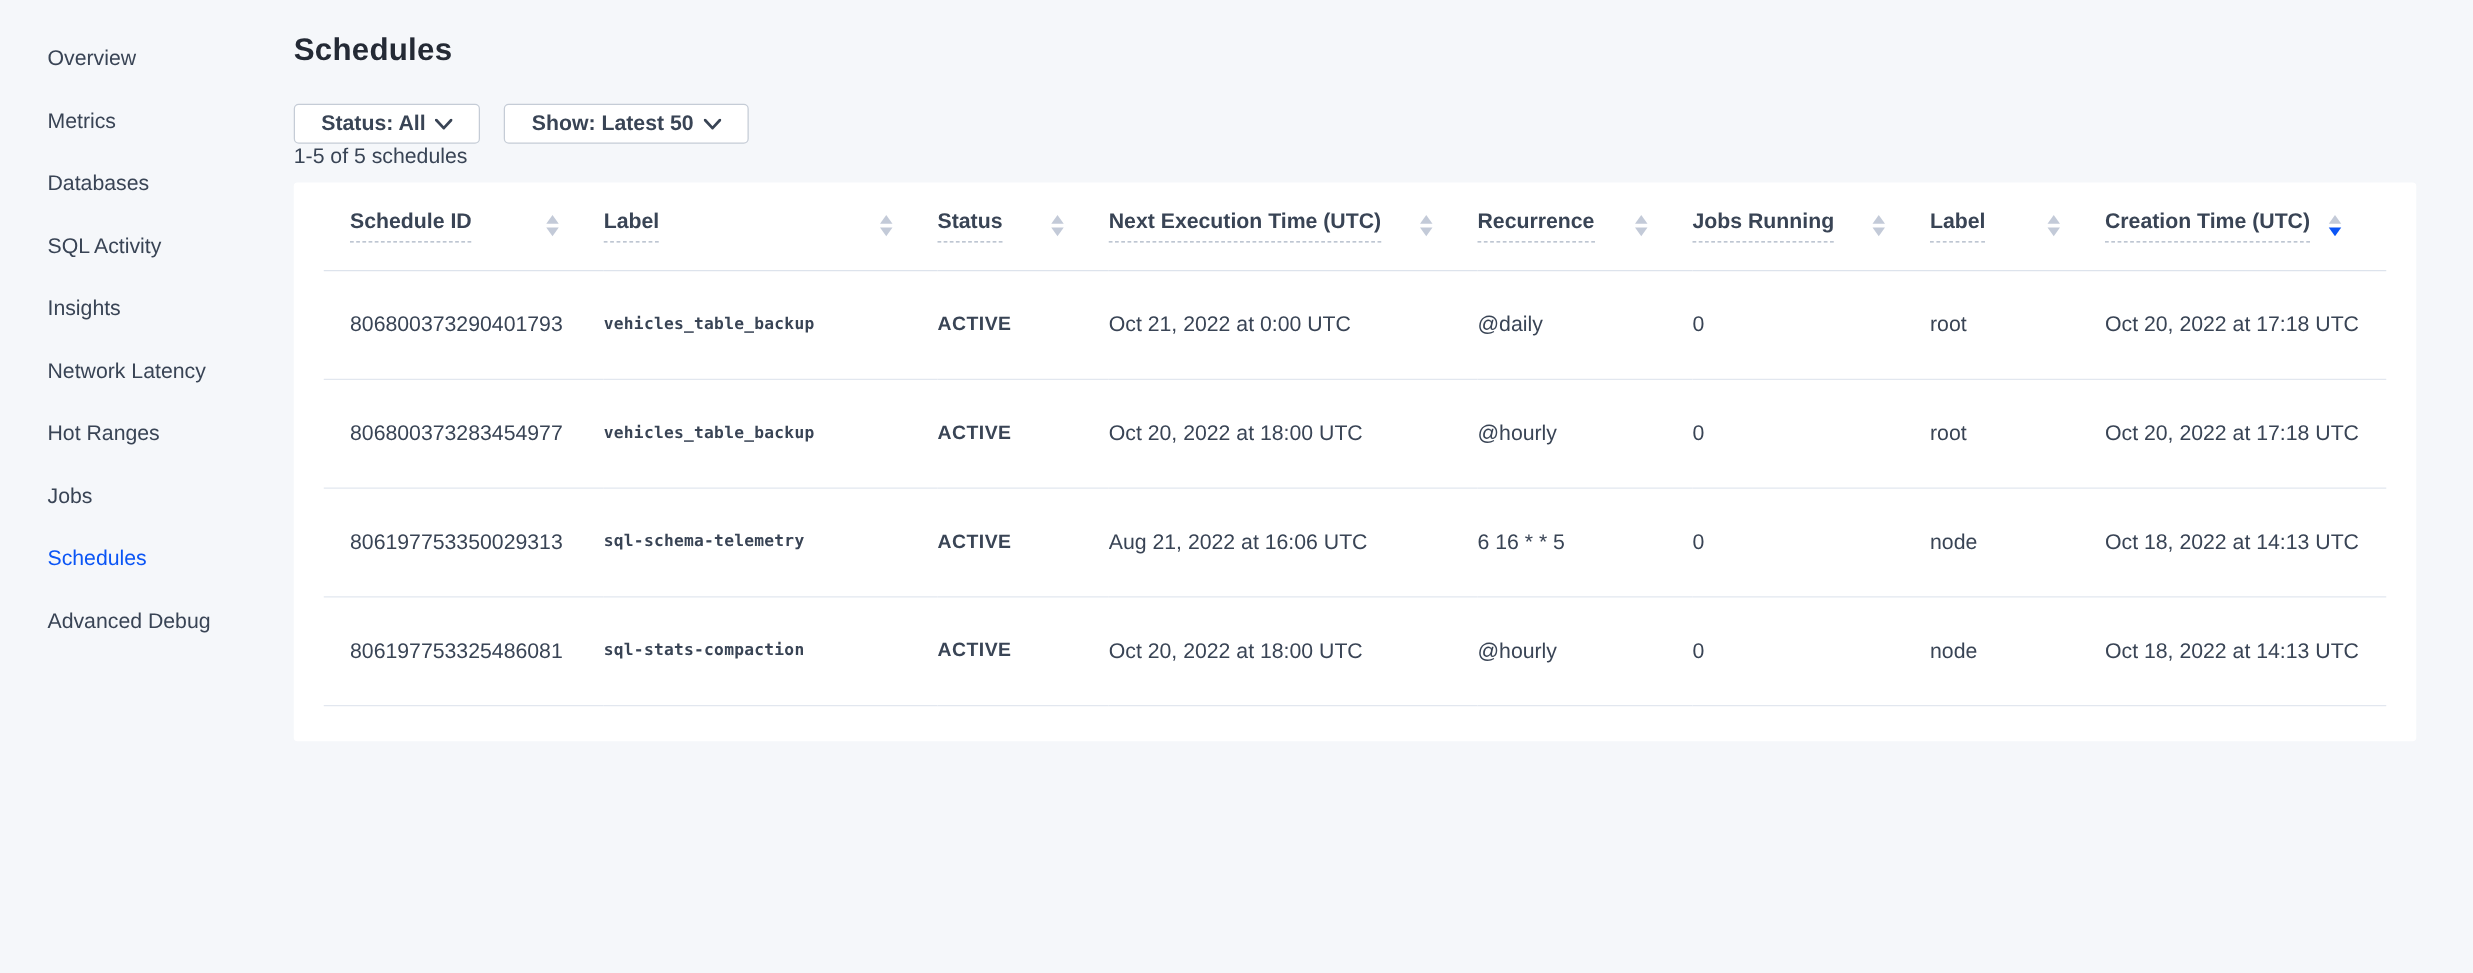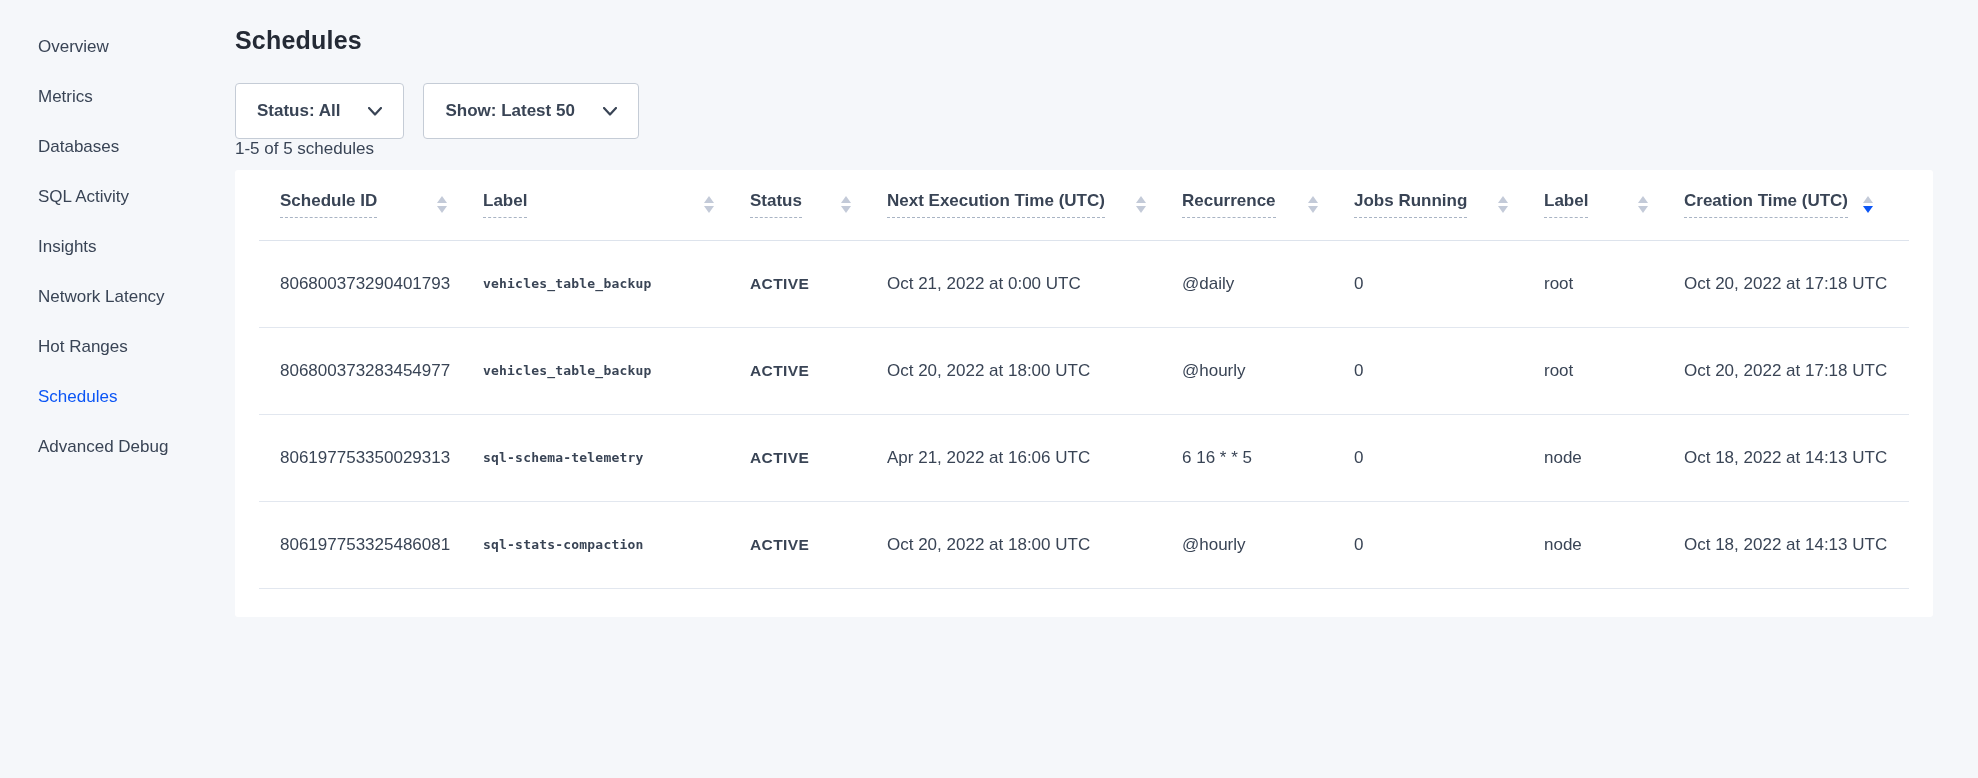--- a/index.html
+++ b/index.html
@@ -31,22 +31,22 @@
   
   .content{
     position:absolute;left:235px;top:0;width:1698px;height:778px;
     padding-top:26px;
   }
   .page-title{
     font-size:25px;font-weight:700;color:var(--title-dark);letter-spacing:.2px;
   }
   .filter-bar{margin-top:28px;display:flex;gap:19px;}
   .dropdown{
-    display:inline-flex;align-items:center;gap:28px;
-    height:56px;padding:0 21px;
+    display:inline-flex;align-items:center;gap:8px;
+    height:32px;padding:0 21px;
     background:#ffffff;border:1px solid #c5ccd6;border-radius:4px;
     font-family:inherit;font-size:17px;font-weight:600;color:var(--text-dark);
     cursor:pointer;
   }
   .chevron{width:14px;height:9px;display:block;}
   .results-count{font-size:17px;color:var(--text-dark);}
   
   .card{
     margin-top:11px;width:1698px;background:#ffffff;border-radius:3px;
     padding:0 24px 28px 24px;
@@ -85,20 +85,21 @@
 <div class="app">
 
   <nav class="sidebar" id="sidebar">
       <div class="sidebar-item">Overview</div>
       <div class="sidebar-item">Metrics</div>
       <div class="sidebar-item">Databases</div>
       <div class="sidebar-item">SQL Activity</div>
       <div class="sidebar-item">Insights</div>
       <div class="sidebar-item">Network Latency</div>
       <div class="sidebar-item">Hot Ranges</div>
+      <div class="sidebar-item">Jobs</div>
       <div class="sidebar-item active">Schedules</div>
       <div class="sidebar-item">Advanced Debug</div>
     </nav>
 
   <main class="content">
     <h1 class="page-title">Schedules</h1>
 
     <div class="filter-bar">
       <button class="dropdown">
         <span>Status: All</span>
@@ -222,21 +223,21 @@
               <td class="cell-next-execution">Oct 20, 2022 at 18:00 UTC</td>
               <td class="cell-recurrence">@hourly</td>
               <td class="cell-jobs-running">0</td>
               <td class="cell-owner">root</td>
               <td class="cell-creation-time">Oct 20, 2022 at 17:18 UTC</td>
             </tr>
             <tr>
               <td class="cell-id">806197753350029313</td>
               <td class="cell-label">sql-schema-telemetry</td>
               <td class="cell-status">ACTIVE</td>
-              <td class="cell-next-execution">Apr 21, 2022 at 16:06 UTC</td>
+              <td class="cell-next-execution">Aug 21, 2022 at 16:06 UTC</td>
               <td class="cell-recurrence">6 16 * * 5</td>
               <td class="cell-jobs-running">0</td>
               <td class="cell-owner">node</td>
               <td class="cell-creation-time">Oct 18, 2022 at 14:13 UTC</td>
             </tr>
             <tr>
               <td class="cell-id">806197753325486081</td>
               <td class="cell-label">sql-stats-compaction</td>
               <td class="cell-status">ACTIVE</td>
               <td class="cell-next-execution">Oct 20, 2022 at 18:00 UTC</td>

